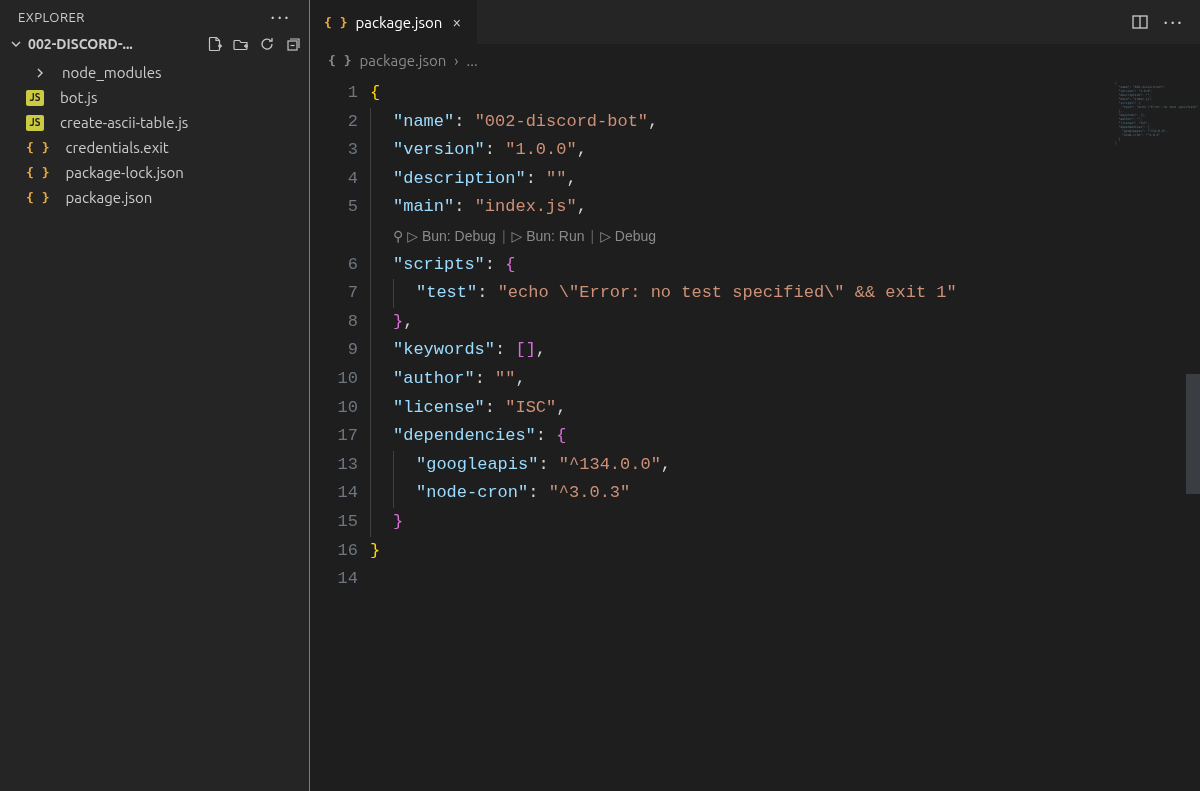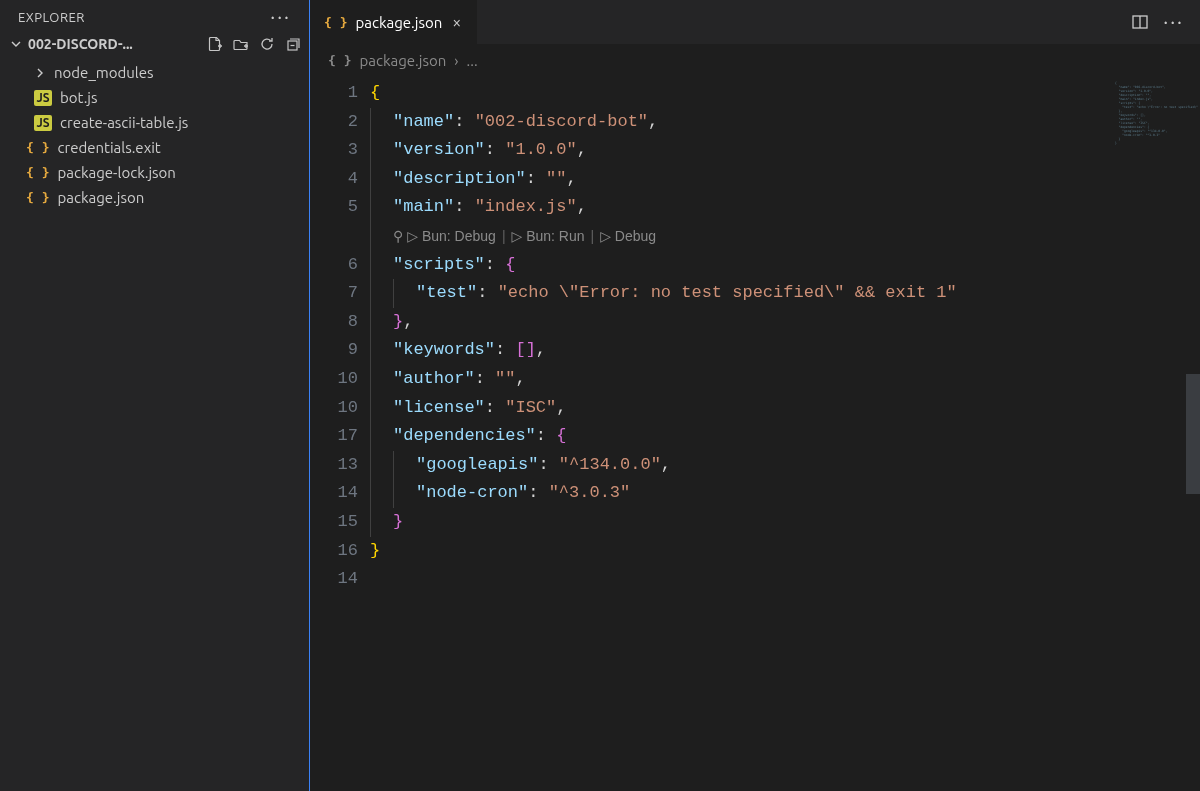--- a/index.html
+++ b/index.html
@@ -49,29 +49,29 @@
     font-weight: 700;
   }
   .folder-row .left { display: flex; align-items: center; gap: 6px; overflow: hidden; }
   .folder-row .name { white-space: nowrap; overflow: hidden; text-overflow: ellipsis; max-width: 145px; }
   .folder-actions { display: flex; gap: 6px; }
   .folder-actions .ic { width: 20px; height: 20px; display: flex; align-items: center; justify-content: center; color: #c5c5c5; cursor: pointer; }
   .tree { padding: 2px 0 4px 0; }
   .tree-item {
     display: flex;
     align-items: center;
-    gap: 8px;
+    gap: 16px;
     padding: 4px 10px 4px 26px;
     font-size: 15px;
     color: #cccccc;
     cursor: pointer;
   }
   .tree-item.sub { padding-left: 40px; }
   .tree-item .ic { width: 18px; height: 18px; display: flex; align-items: center; justify-content: center; font-size: 12px; }
-  .ic-js { background: #cbcb41; color: #1e1e1e; width: 18px; height: 16px; font-weight: 700; font-size: 12px; border-radius: 2px; display:flex; align-items:center; justify-content:center;margin-left:8px; }
+  .ic-js { background: #cbcb41; color: #1e1e1e; width: 18px; height: 16px; font-weight: 700; font-size: 10px; border-radius: 2px; display:flex; align-items:center; justify-content:center; }
   .ic-json { color: #e8ab3f; font-weight: 700; font-family: Menlo, monospace; font-size: 13px; }
   .ic-gear { color: #808080; }
   .chev-sm { width:12px; color:#cccccc; }
 
   
   .editor {
     flex: 1;
     display: flex;
     flex-direction: column;
     background: #1e1e1e;

